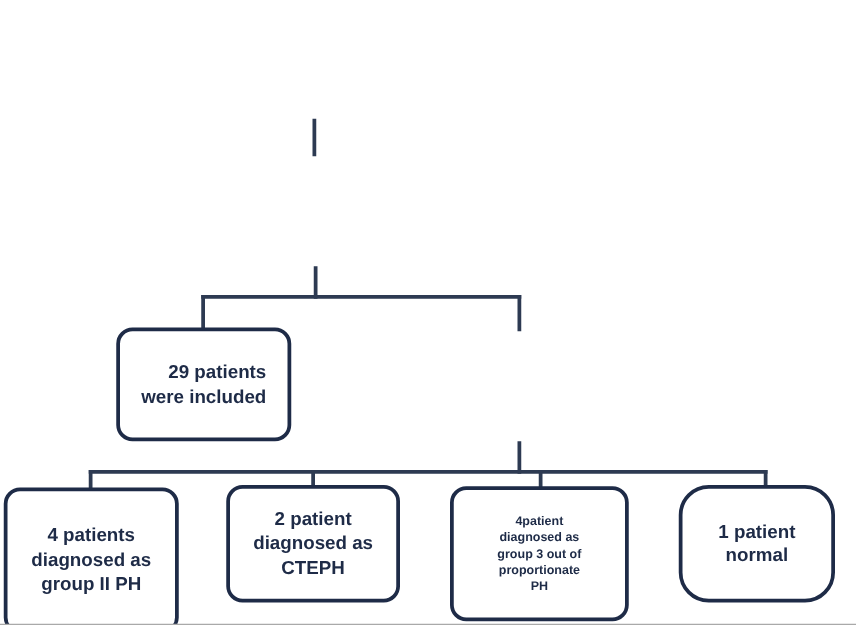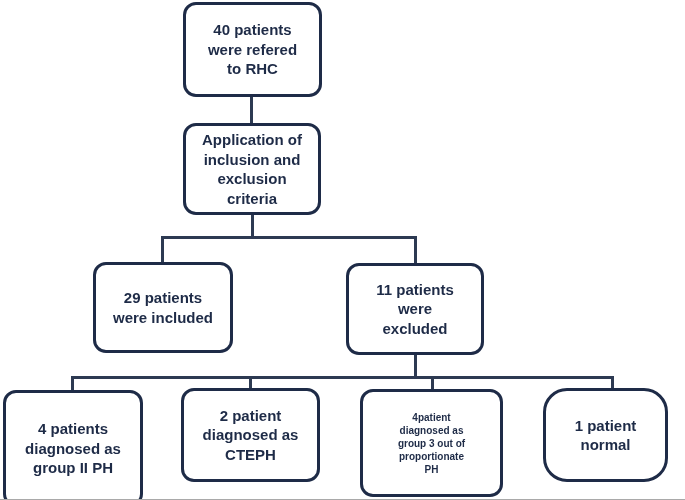--- a/index.html
+++ b/index.html
@@ -64,35 +64,25 @@
   <div class="line vline" style="left:161px;top:236px;height:28px;"></div>
   <div class="line vline" style="left:414px;top:236px;height:29px;"></div>
 
   <div class="line vline" style="left:414px;top:353px;height:26px;"></div>
   <div class="line hline" style="left:71px;top:376px;width:543px;"></div>
   <div class="line vline" style="left:71px;top:376px;height:16px;"></div>
   <div class="line vline" style="left:249px;top:376px;height:14px;"></div>
   <div class="line vline" style="left:431px;top:376px;height:15px;"></div>
   <div class="line vline" style="left:611px;top:376px;height:14px;"></div>
 
-  <div class="node" style="left:183px;top:2px;width:139px;height:95px;">40 patients
-were refered
-to RHC</div>
 
-  <div class="node" style="left:183px;top:123px;width:138px;height:92px;">Application of
-inclusion and
-exclusion
-criteria</div>
 
-  <div class="node" style="left:93px;top:262px;width:140px;height:91px;">29 patients
+  <div class="node" style="left:93px;top:262px;width:140px;height:91px;text-align:right;">29 patients
 were included</div>
 
-  <div class="node" style="left:346px;top:263px;width:138px;height:92px;">11 patients
-were
-excluded</div>
 
   <div class="node" style="left:3px;top:390px;width:140px;height:117px;">4 patients
 diagnosed as
 group II PH</div>
 
   <div class="node" style="left:181px;top:388px;width:139px;height:94px;">2 patient
 diagnosed as
 CTEPH</div>
 
   <div class="node" style="left:360px;top:389px;width:143px;height:108px;font-size:10px;">4patient

